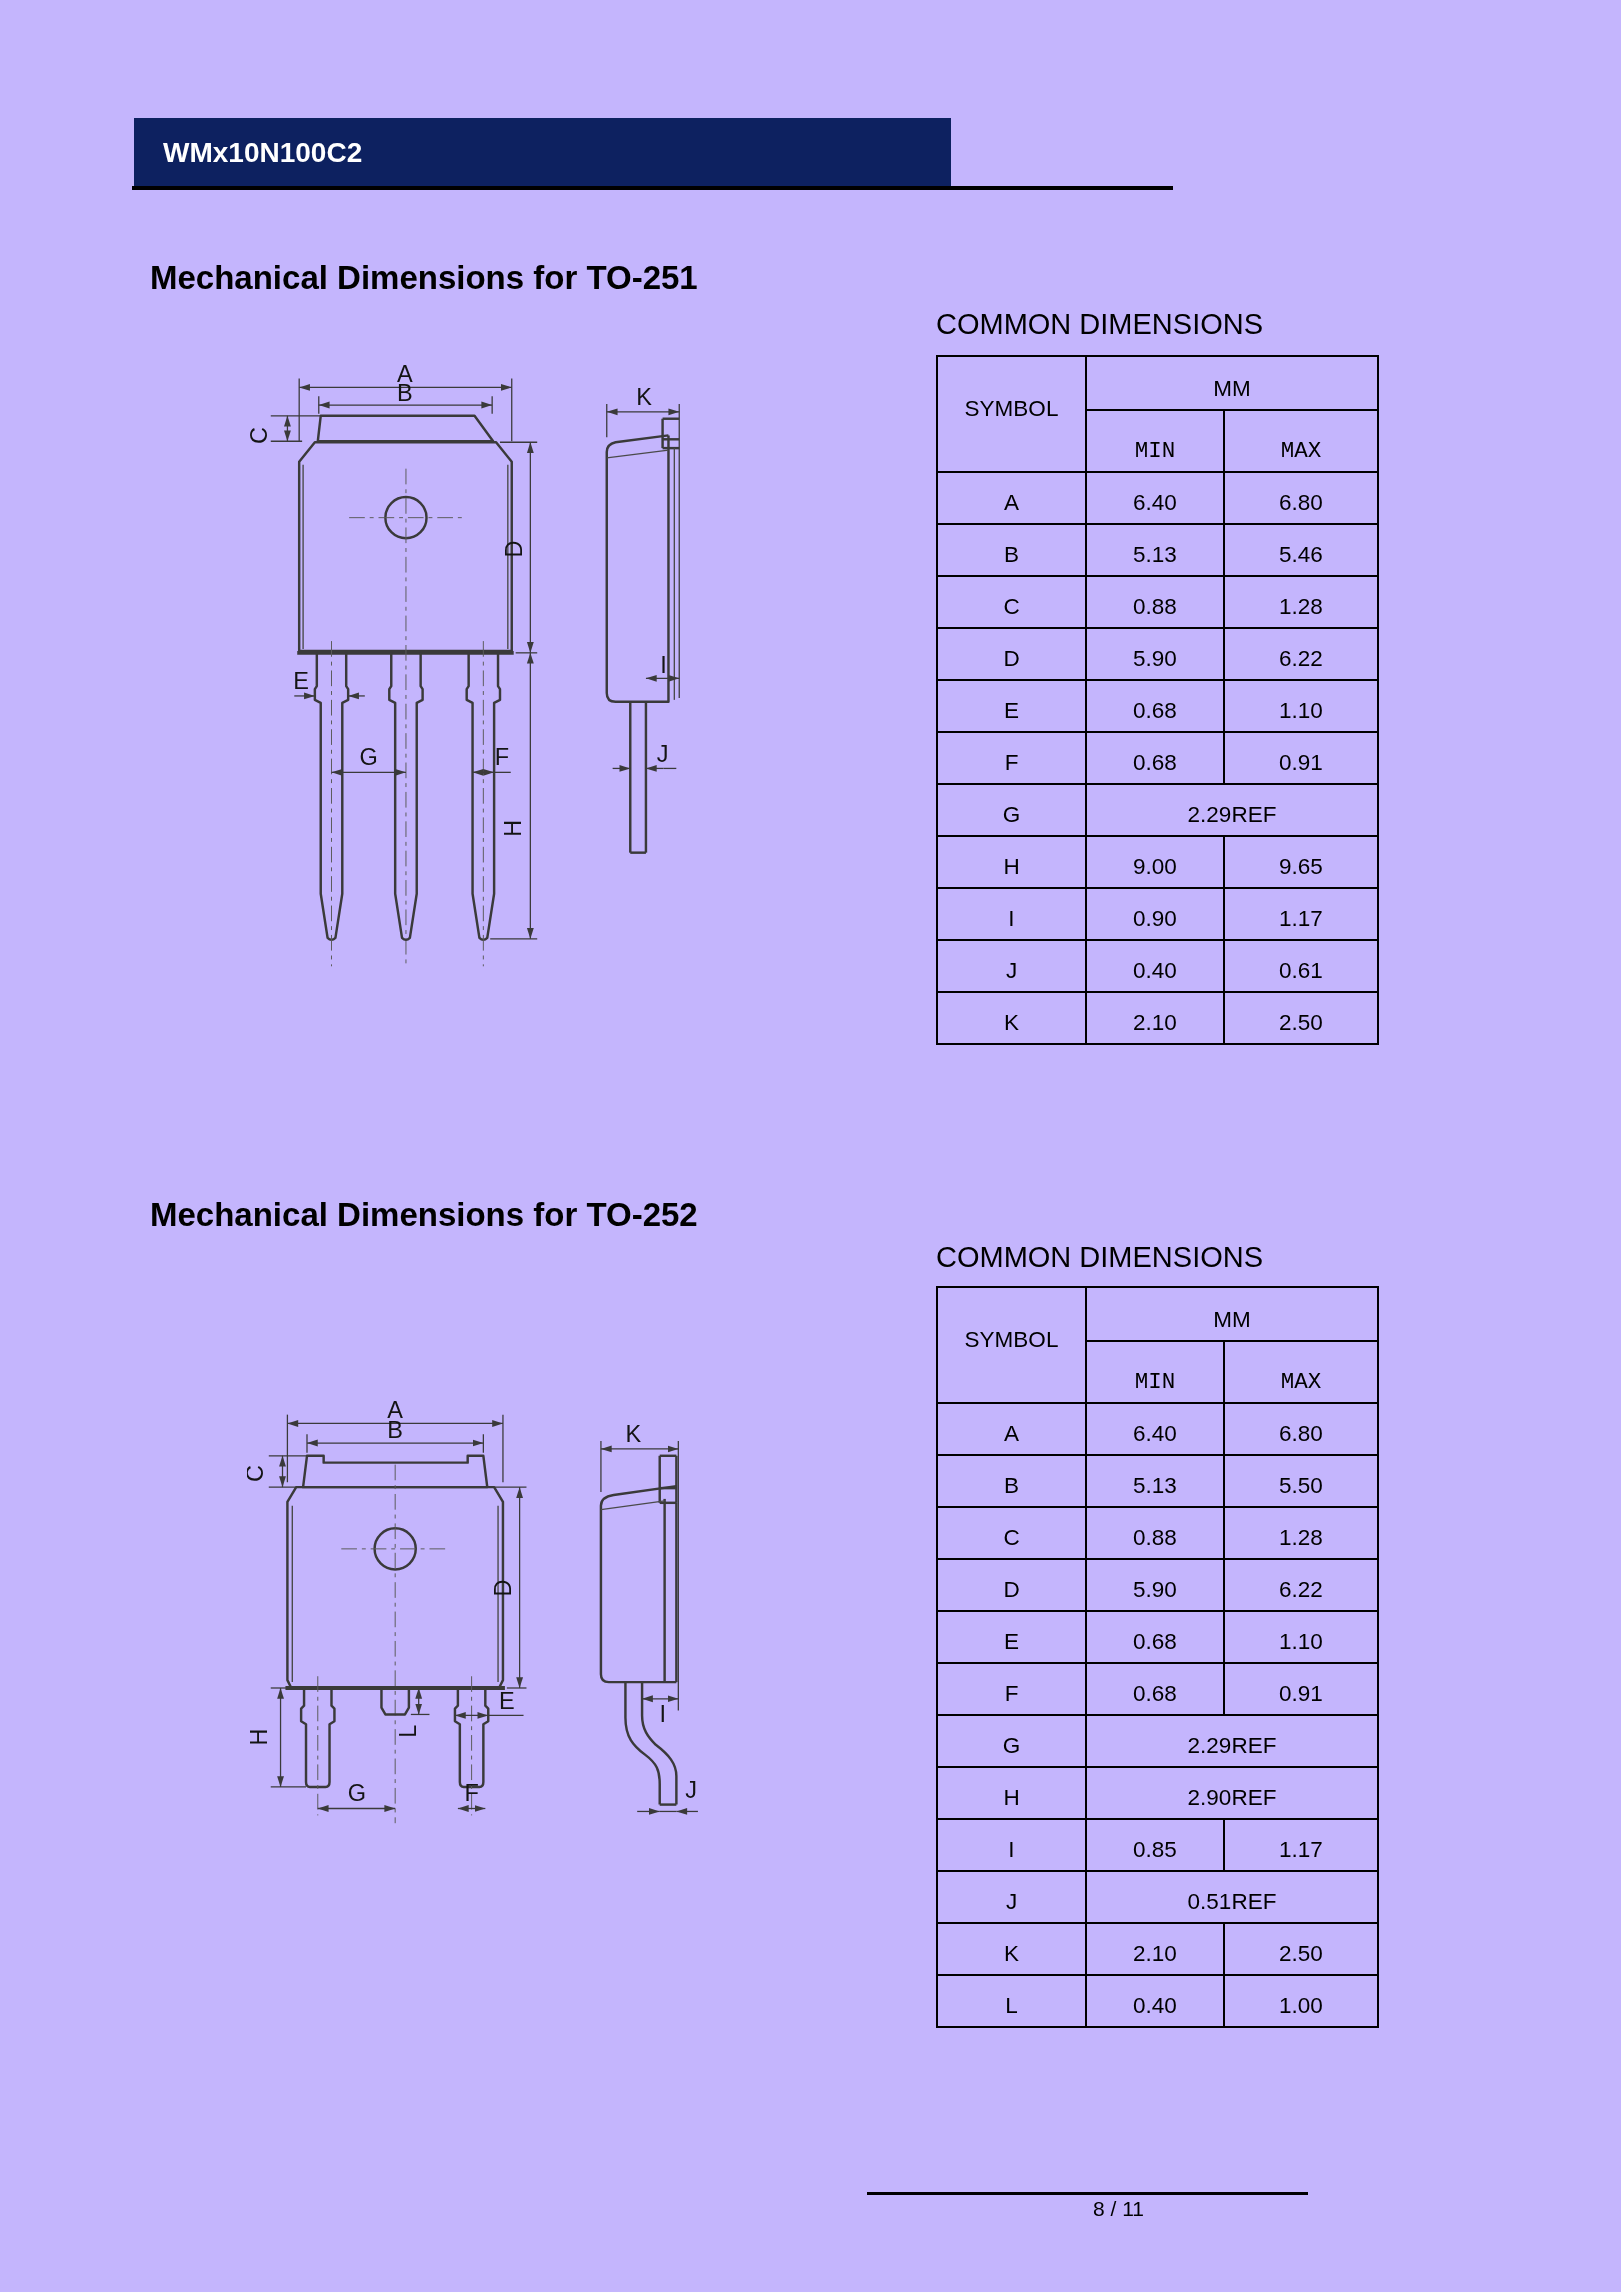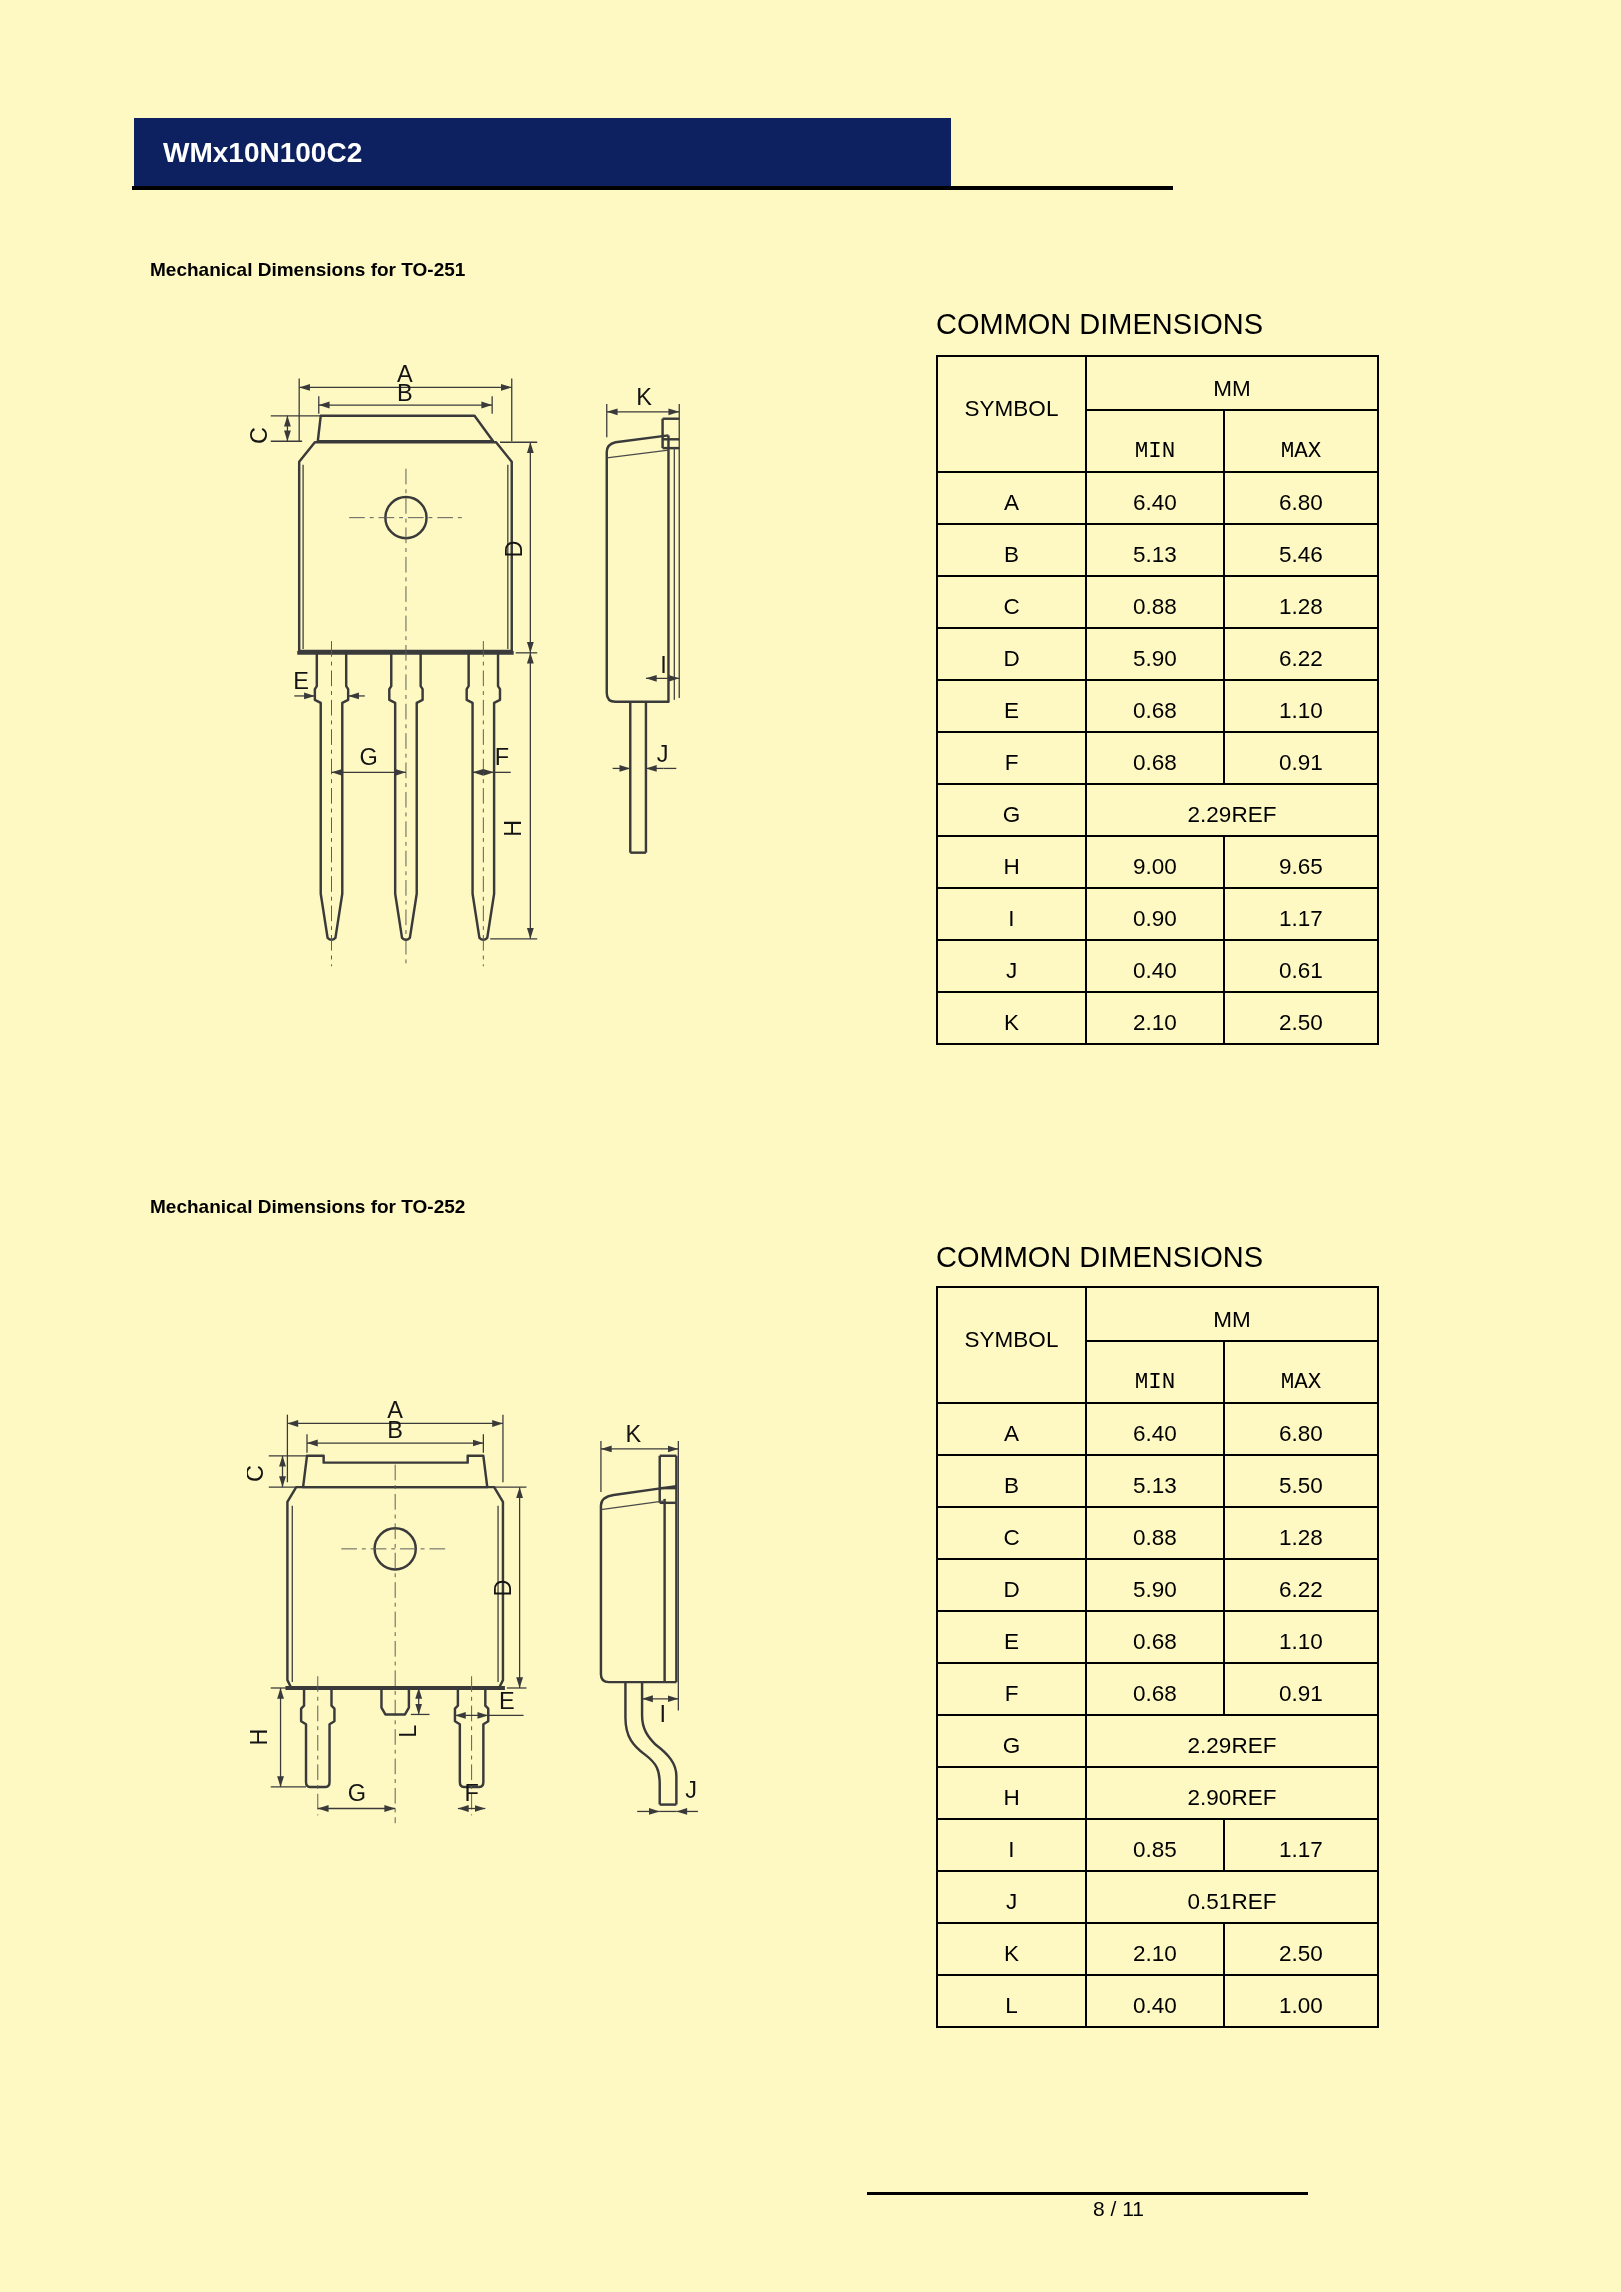--- a/index.html
+++ b/index.html
@@ -1,30 +1,30 @@
 <!DOCTYPE html>
 <html><head>
 <meta charset="utf-8">
 <style>
   html,body{margin:0;padding:0;background:#e8e8e8;}
   #page{
-    position:relative;width:1621px;height:2293px;background:#fef9c3;
+    position:relative;width:1621px;height:2293px;background:#c4b5fd;
     font-family:"Liberation Sans", sans-serif;color:#000;overflow:hidden;
   }
   
   #header-bar{
     position:absolute;left:134px;top:118px;width:817px;height:70px;
     background:#0d2160;color:#fff;font-size:28px;font-weight:bold;
     line-height:70px;padding-left:29px;box-sizing:border-box;
   }
   #header-underline{
     position:absolute;left:132px;top:186px;width:1041px;height:3.9px;background:#000;
   }
   .section-heading{
-    position:absolute;left:150px;font-size:19px;font-weight:bold;color:#000;white-space:nowrap;
+    position:absolute;left:150px;font-size:33px;font-weight:bold;color:#000;white-space:nowrap;
   }
   #heading-1{top:259px;}
   #heading-2{top:1196px;}
   .table-title{
     position:absolute;left:936px;width:441px;text-align:left;
     font-size:29px;color:#000;white-space:nowrap;
   }
   #table-title-1{top:308px;}
   #table-title-2{top:1241px;}
   table.dims{

